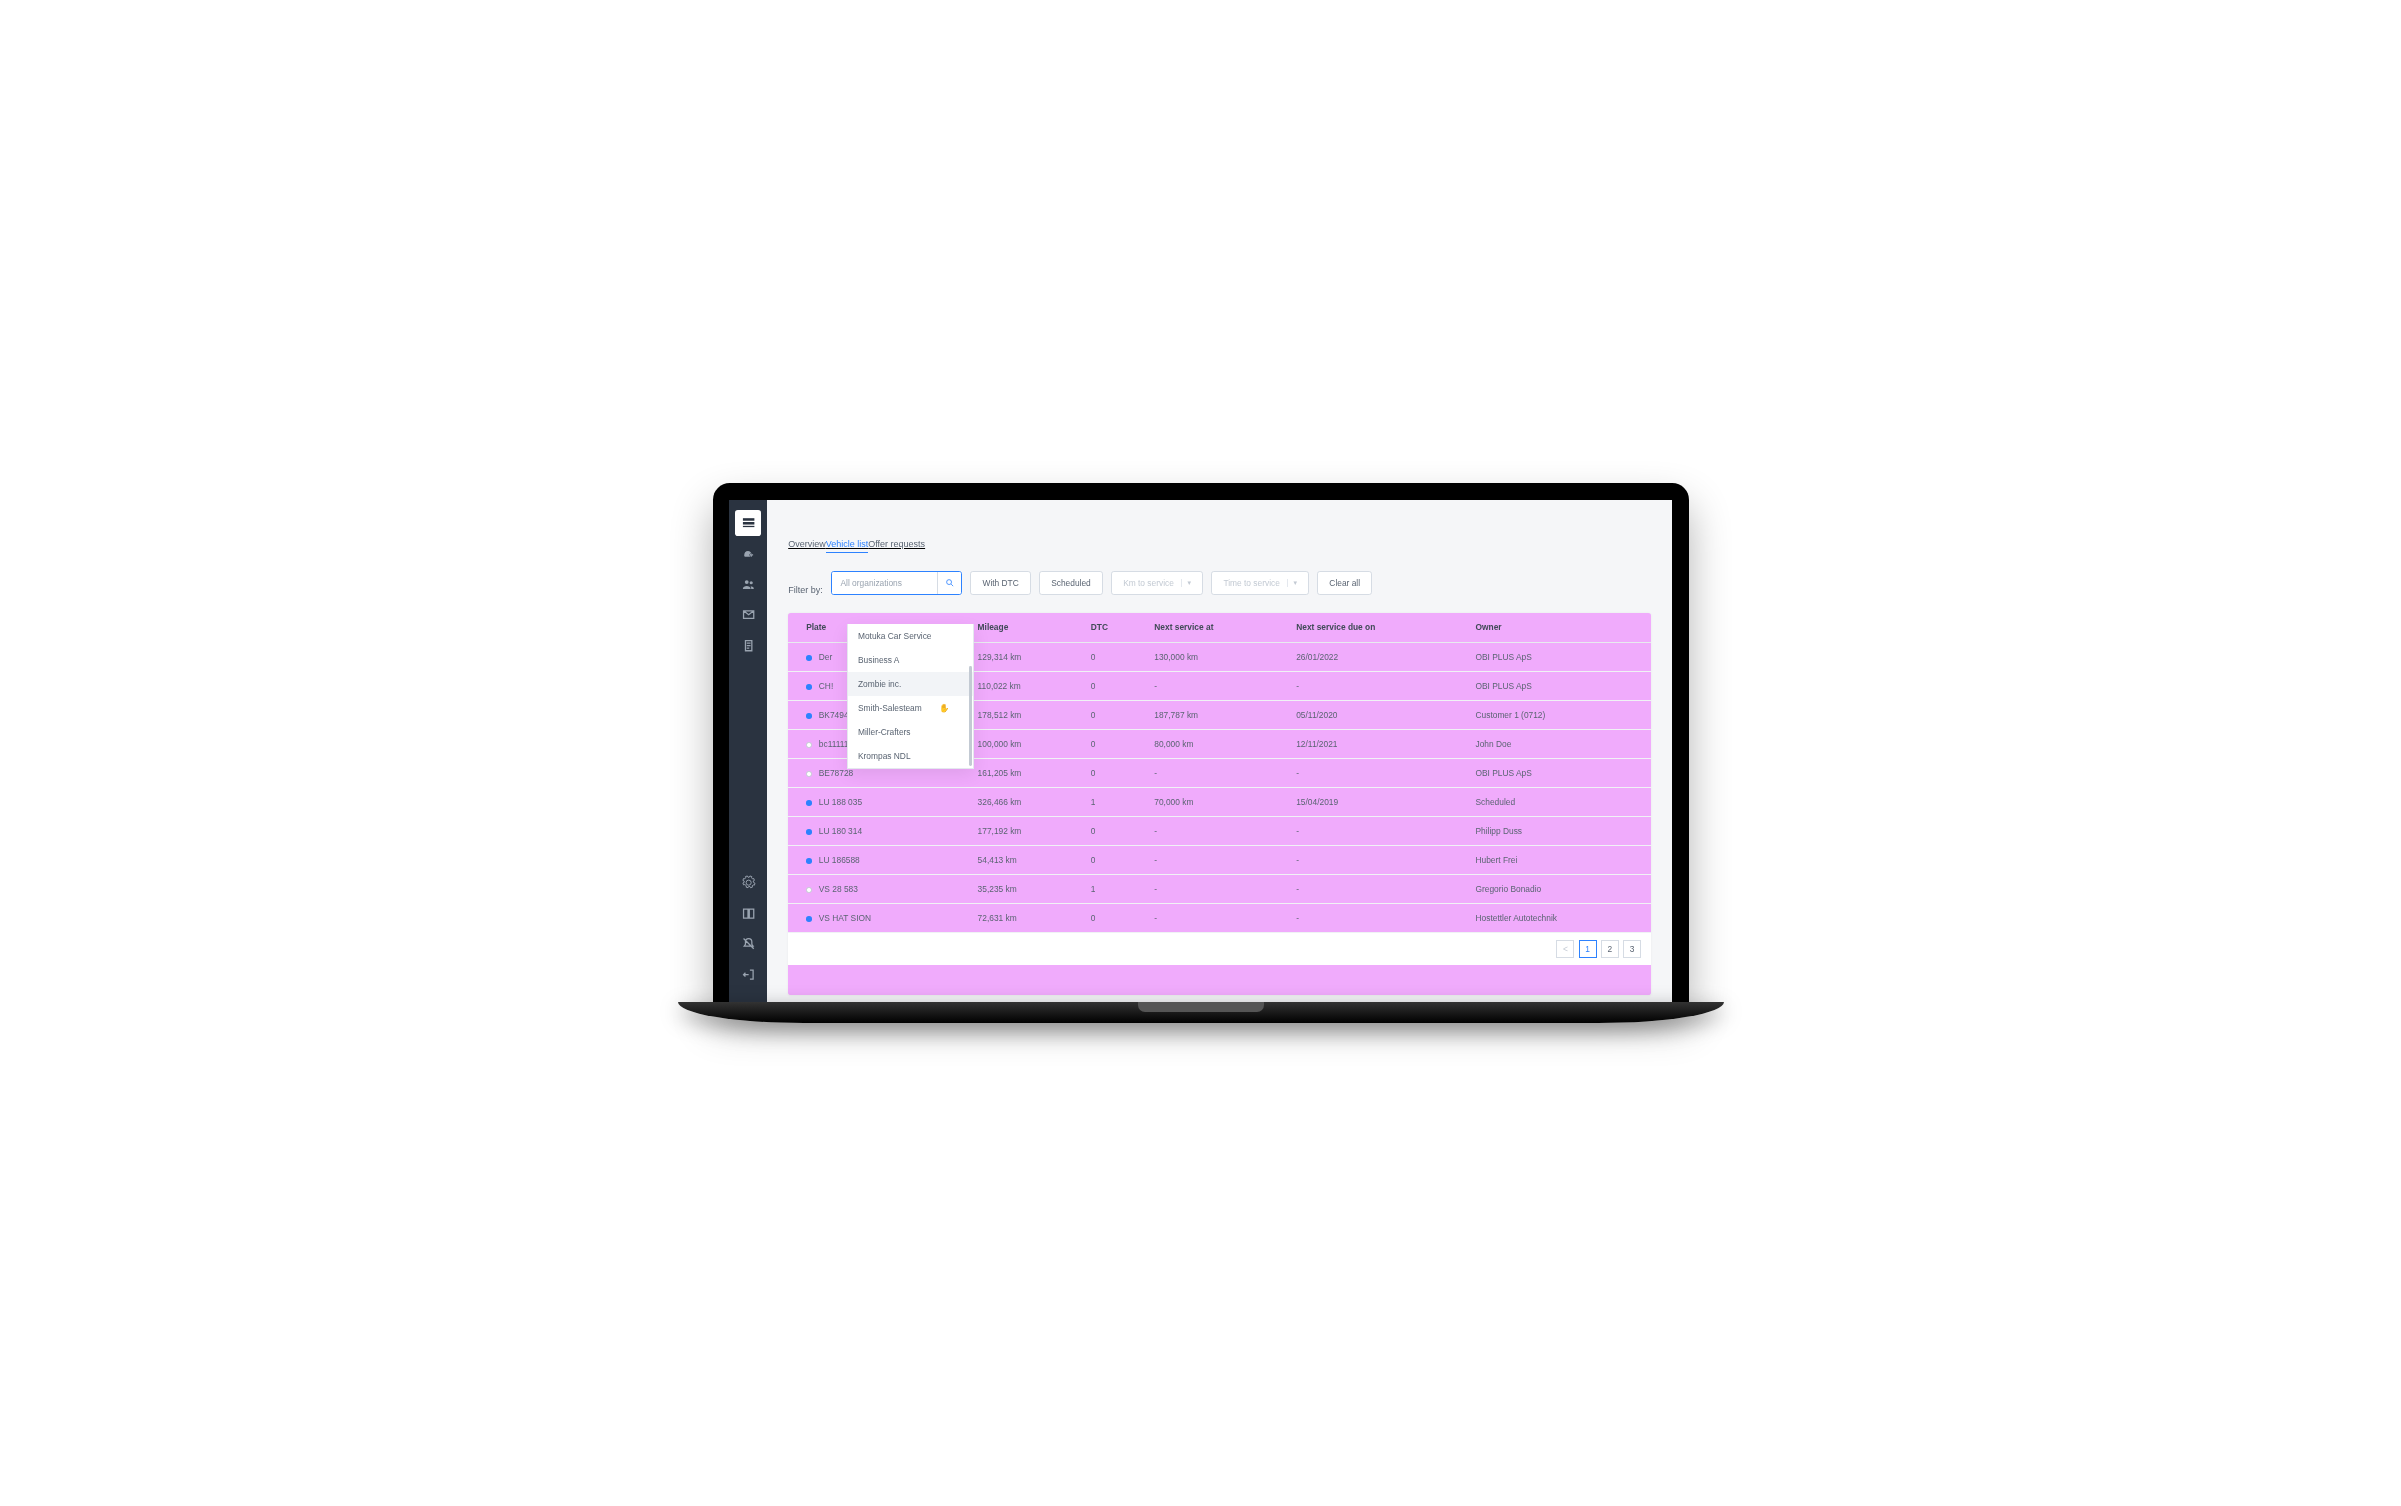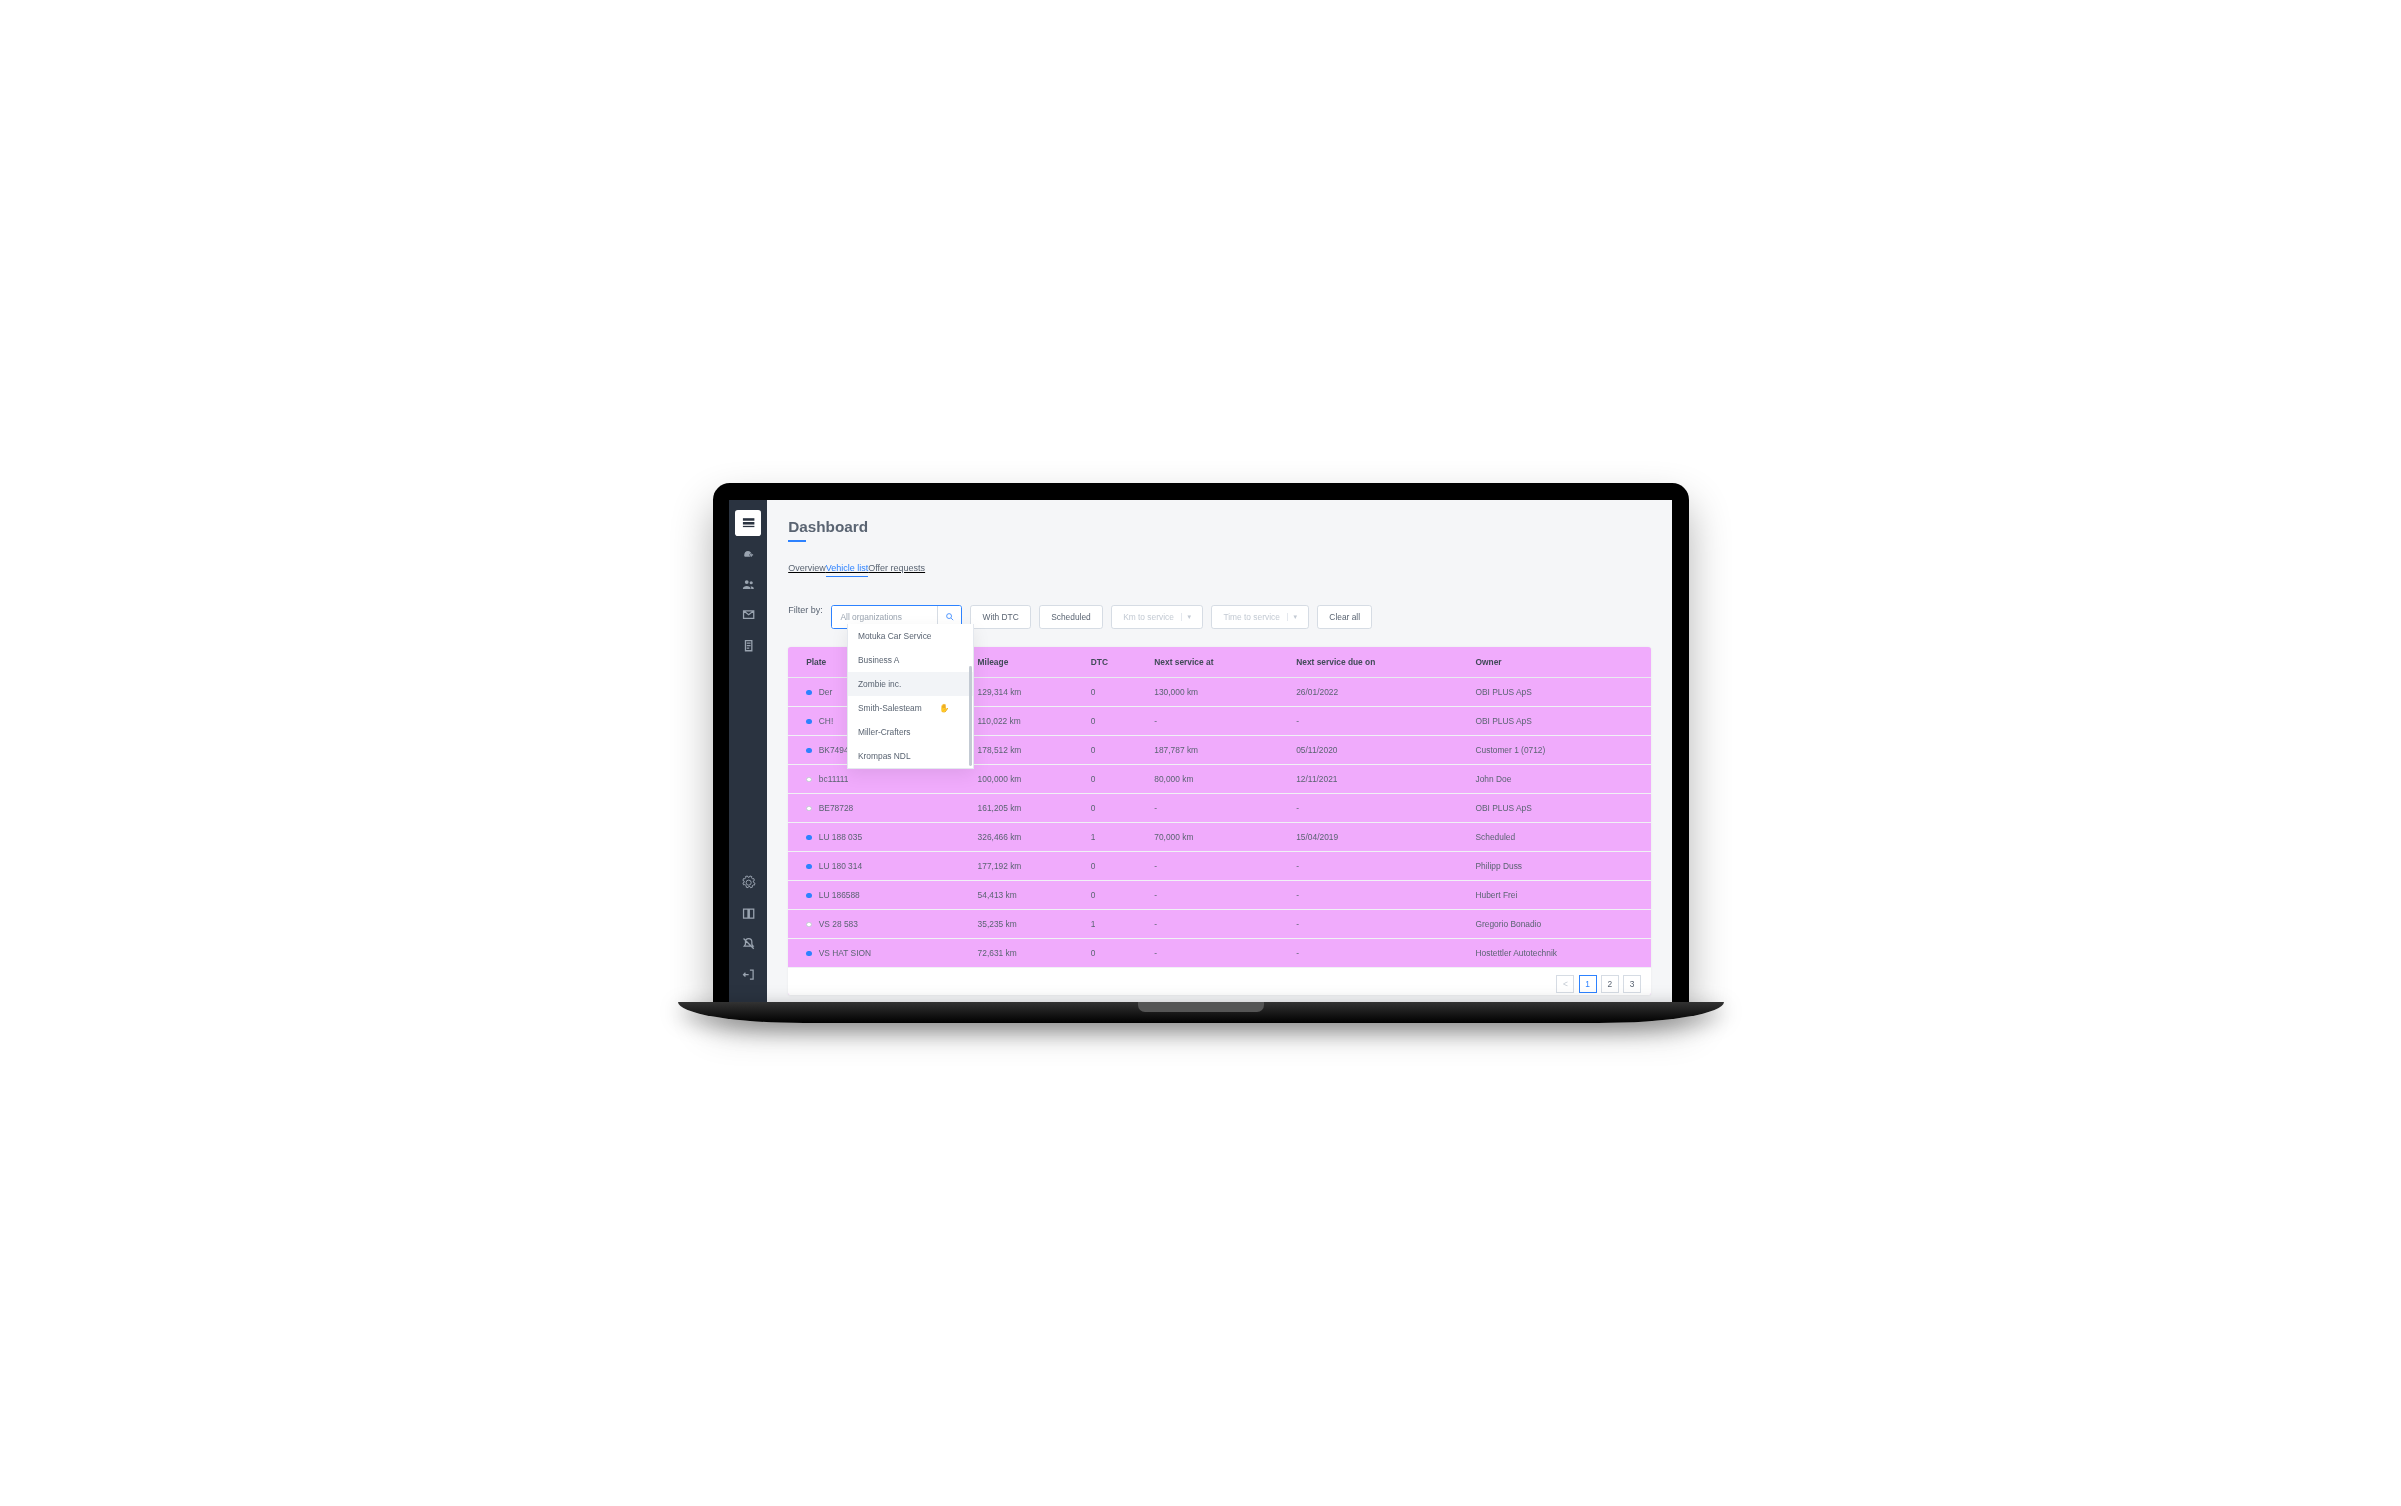--- a/index.html
+++ b/index.html
@@ -83,23 +83,23 @@
   gap: 0;
   margin-top: 21px;
   font-size: 9px;
   text-decoration: underline;
 }
 .tab { color: #5a6472; cursor: pointer; padding-bottom: 2.8px; }
 .tab.active { color: #2d82ff; border-bottom: 1.4px solid #2d82ff; }
 
 .filter-bar {
   display: flex;
-  align-items: flex-start;
+  align-items: flex-end;
   gap: 8.4px;
-  margin-top: 28px;
+  margin-top: 18px;
   font-size: 9px;
 }
 .filter-label { color: #5a6472; }
 .filter-input-wrap {
   display: flex;
   border: 0.7px solid #2d82ff;
   border-radius: 2.8px;
   overflow: hidden;
   height: 24px;
   background: #fff;
@@ -272,24 +272,20 @@
             </svg>
     </div>
     <div class="nav-item">
       <svg viewBox="0 0 24 24">
               <path d="M14 5h5v14h-5 M12 12H4 M7 9l-3 3 3 3" fill="none" stroke="currentColor" stroke-width="2"></path>
             </svg>
     </div>
   </div>
 
   <div class="main">
-    <div>
-      <h1 class="page-title">Dashboard</h1>
-      <div class="title-underline"></div>
-    </div>
 
     <div class="tabs">
       <div class="tab">Overview</div>
       <div class="tab active">Vehicle list</div>
       <div class="tab">Offer requests</div>
     </div>
 
     <div class="filter-bar">
       <span class="filter-label">Filter by:</span>
       <div class="filter-input-wrap">

